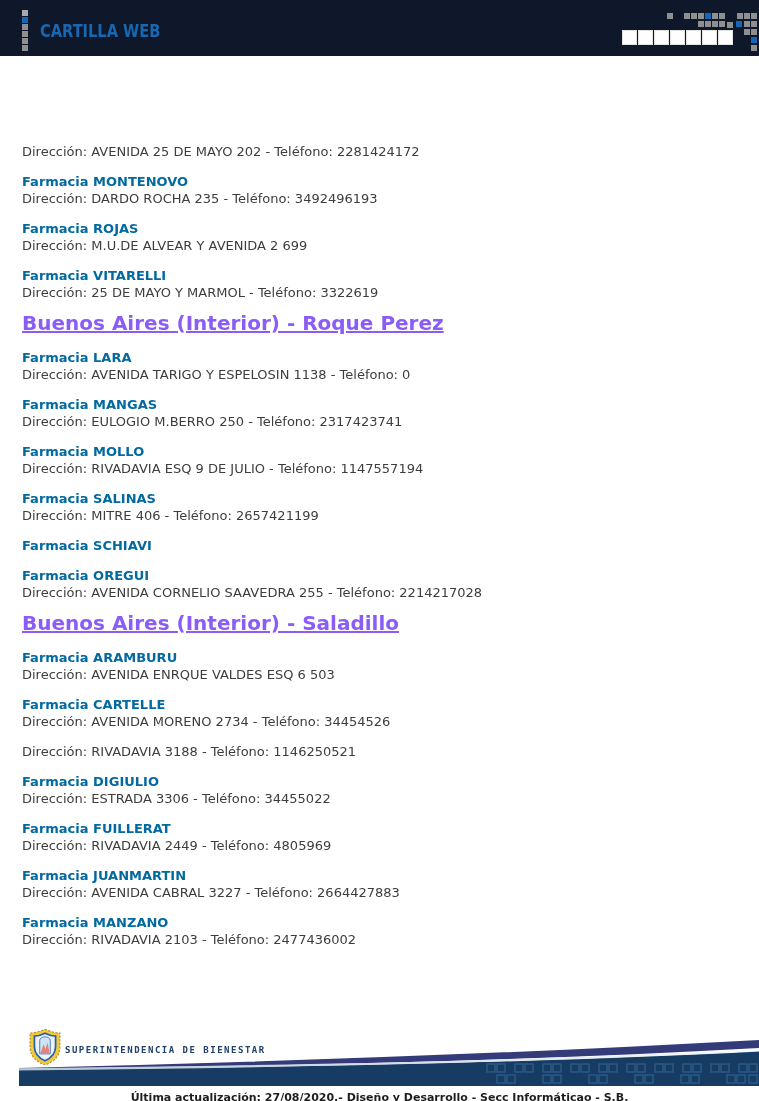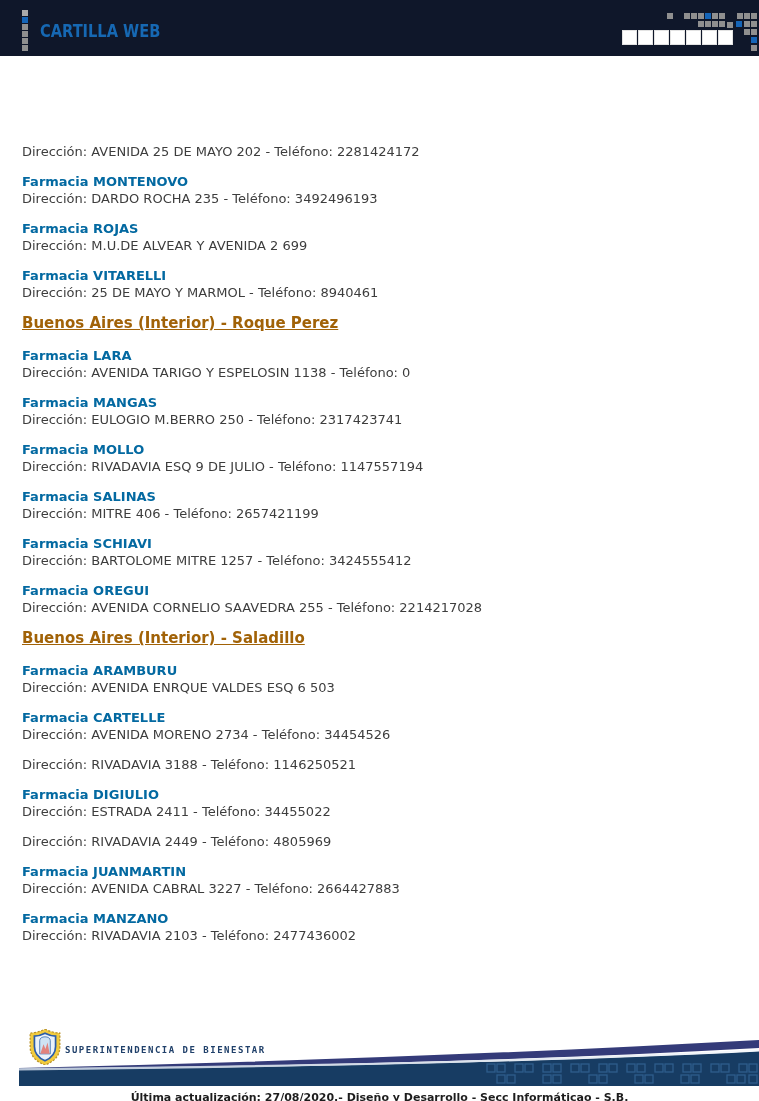--- a/index.html
+++ b/index.html
@@ -24,21 +24,21 @@
   .hd i.b{background:#1565b8;}
   .hd i.o{width:13px;height:13px;background:#fff;border:1px solid #e3e3e3;}
   
   .main{position:absolute;top:56px;left:0;width:759px;padding:87px 30px 0 22px;box-sizing:border-box;
         font-size:13px;color:#3a3a3a;}
   .entry{margin-bottom:13px;line-height:17px;}
   .entry-name{font-weight:bold;color:#0369a1;}
   .entry-address{color:#3d3d3d;}
   .section-heading{margin:13px 0 14px;line-height:19px;}
   .section-heading a{
-    color:#a16207;font-size:15px;font-weight:bold;text-decoration:underline;cursor:pointer;
+    color:#8b5cf6;font-size:20px;font-weight:bold;text-decoration:underline;cursor:pointer;
   }
   
   .ftr{position:absolute;left:0;top:1028px;width:601px;height:73px;background:#fff;}
   .swoosh{position:absolute;left:0;top:7px;width:759px;height:51px;display:block;}
   .logo{position:absolute;left:27px;top:1px;width:36px;height:36px;}
   .org{
     position:absolute;left:65px;top:17px;white-space:nowrap;
     font-family:"DejaVu Sans Mono",monospace;font-size:9px;font-weight:bold;
     letter-spacing:1.5px;color:#20406a;
   }
@@ -112,21 +112,21 @@
       <div class="entry">
     <div class="entry-name">Farmacia MONTENOVO</div>
     <div class="entry-address">Dirección: DARDO ROCHA 235 - Teléfono: 3492496193</div>
   </div>
       <div class="entry">
     <div class="entry-name">Farmacia ROJAS</div>
     <div class="entry-address">Dirección: M.U.DE ALVEAR Y AVENIDA 2 699</div>
   </div>
       <div class="entry">
     <div class="entry-name">Farmacia VITARELLI</div>
-    <div class="entry-address">Dirección: 25 DE MAYO Y MARMOL - Teléfono: 8940461</div>
+    <div class="entry-address">Dirección: 25 DE MAYO Y MARMOL - Teléfono: 3322619</div>
   </div>
       <div class="section-heading">
     <a>Buenos Aires (Interior) - Roque Perez</a>
   </div>
       <div class="entry">
     <div class="entry-name">Farmacia LARA</div>
     <div class="entry-address">Dirección: AVENIDA TARIGO Y ESPELOSIN 1138 - Teléfono: 0</div>
   </div>
       <div class="entry">
     <div class="entry-name">Farmacia MANGAS</div>
@@ -135,21 +135,20 @@
       <div class="entry">
     <div class="entry-name">Farmacia MOLLO</div>
     <div class="entry-address">Dirección: RIVADAVIA ESQ 9 DE JULIO - Teléfono: 1147557194</div>
   </div>
       <div class="entry">
     <div class="entry-name">Farmacia SALINAS</div>
     <div class="entry-address">Dirección: MITRE 406 - Teléfono: 2657421199</div>
   </div>
       <div class="entry">
     <div class="entry-name">Farmacia SCHIAVI</div>
-    <div class="entry-address">Dirección: BARTOLOME MITRE 1257 - Teléfono: 3424555412</div>
   </div>
       <div class="entry">
     <div class="entry-name">Farmacia OREGUI</div>
     <div class="entry-address">Dirección: AVENIDA CORNELIO SAAVEDRA 255 - Teléfono: 2214217028</div>
   </div>
       <div class="section-heading">
     <a>Buenos Aires (Interior) - Saladillo</a>
   </div>
       <div class="entry">
     <div class="entry-name">Farmacia ARAMBURU</div>
@@ -157,23 +156,24 @@
   </div>
       <div class="entry">
     <div class="entry-name">Farmacia CARTELLE</div>
     <div class="entry-address">Dirección: AVENIDA MORENO 2734 - Teléfono: 34454526</div>
   </div>
       <div class="entry">
     <div class="entry-address">Dirección: RIVADAVIA 3188 - Teléfono: 1146250521</div>
   </div>
       <div class="entry">
     <div class="entry-name">Farmacia DIGIULIO</div>
-    <div class="entry-address">Dirección: ESTRADA 2411 - Teléfono: 34455022</div>
-  </div>
-      <div class="entry">
+    <div class="entry-address">Dirección: ESTRADA 3306 - Teléfono: 34455022</div>
+  </div>
+      <div class="entry">
+    <div class="entry-name">Farmacia FUILLERAT</div>
     <div class="entry-address">Dirección: RIVADAVIA 2449 - Teléfono: 4805969</div>
   </div>
       <div class="entry">
     <div class="entry-name">Farmacia JUANMARTIN</div>
     <div class="entry-address">Dirección: AVENIDA CABRAL 3227 - Teléfono: 2664427883</div>
   </div>
       <div class="entry">
     <div class="entry-name">Farmacia MANZANO</div>
     <div class="entry-address">Dirección: RIVADAVIA 2103 - Teléfono: 2477436002</div>
   </div>

